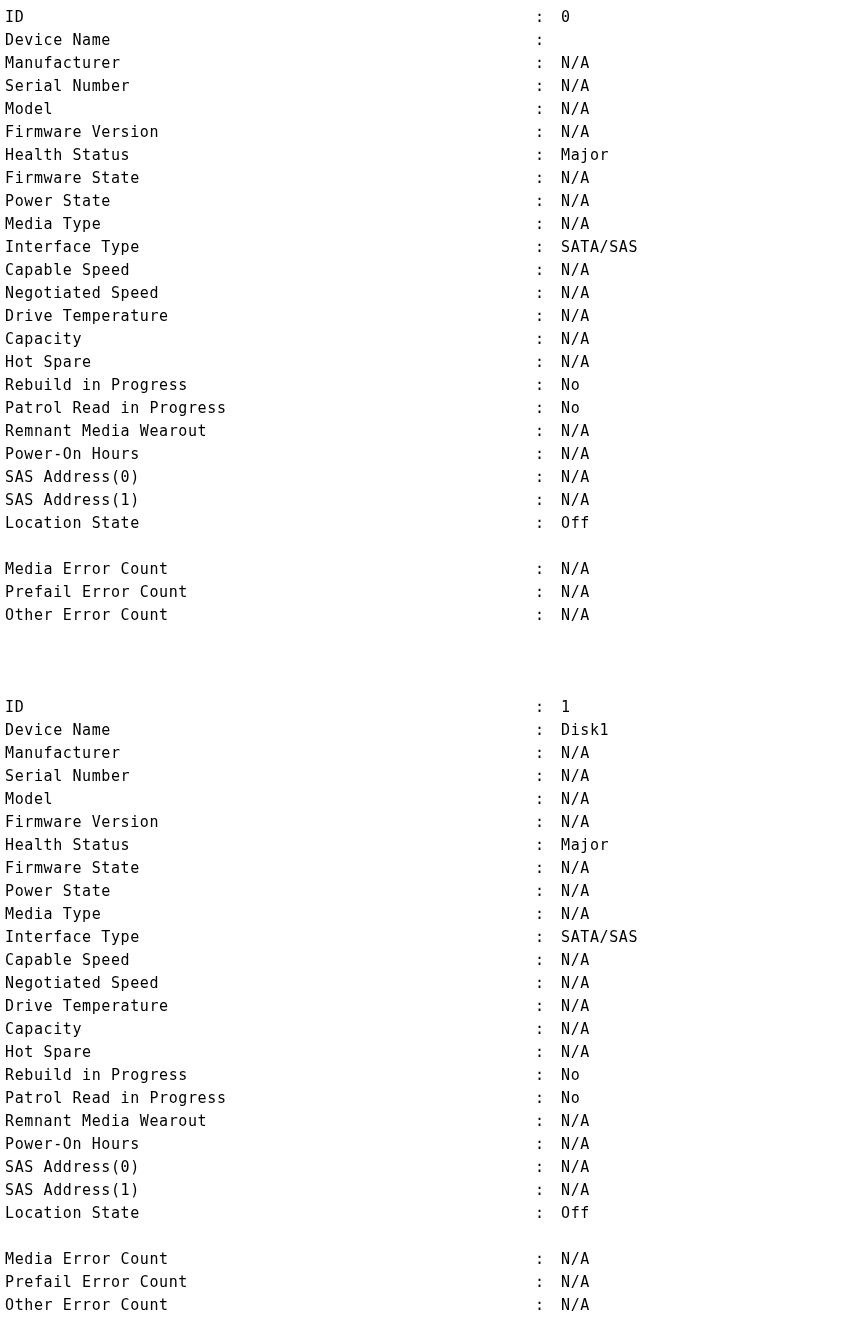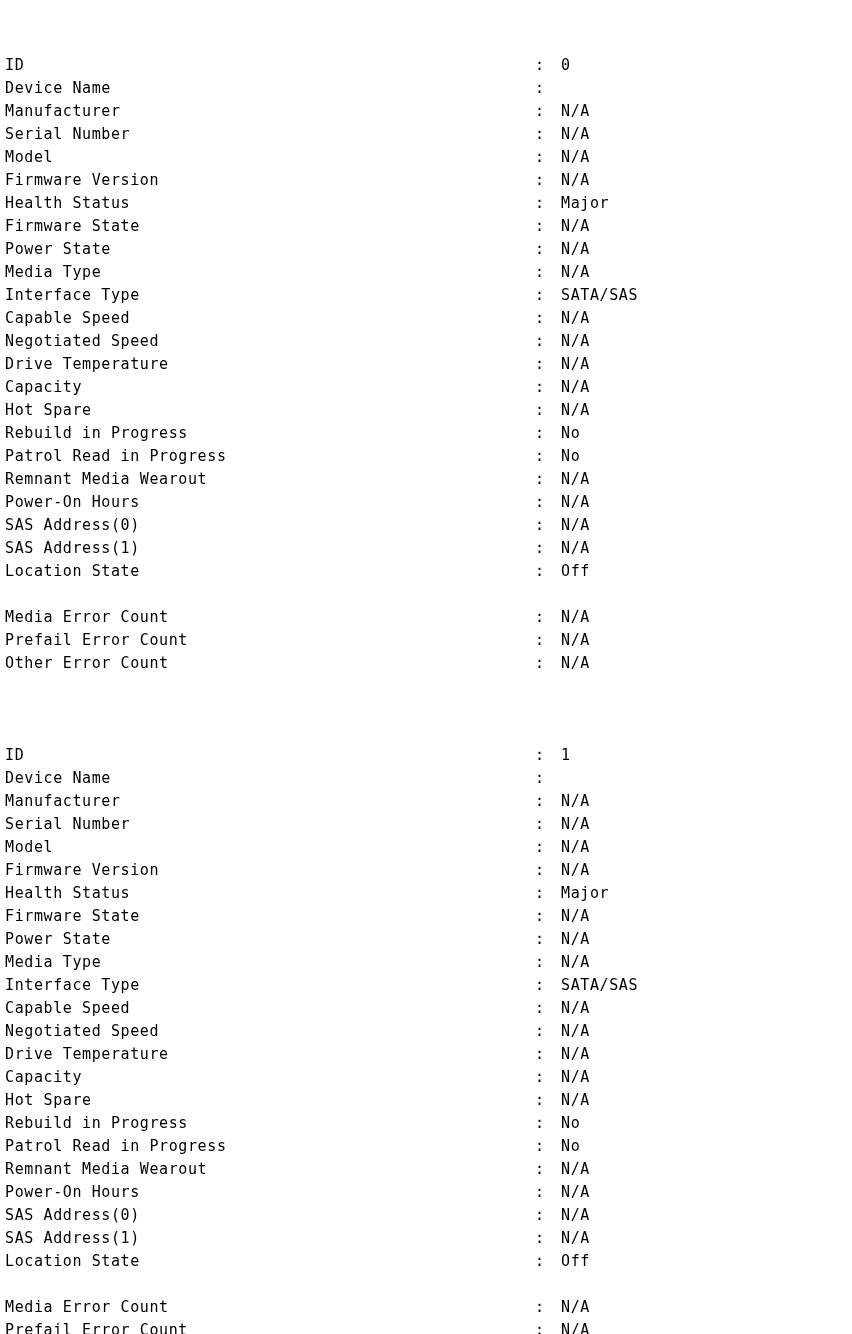--- a/index.html
+++ b/index.html
@@ -26,21 +26,20 @@
     display: flex;
     align-items: baseline;
     height: 23px;
     line-height: 23px;
     white-space: pre;
   }
   .label {
     width: 530px;
     flex: 0 0 530px;
     letter-spacing: 0.6px;
-    margin-top: 48px;
   }
   .colon {
     width: 26px;
     flex: 0 0 26px;
   }
   .value {
     flex: 1 1 auto;
     letter-spacing: 0.6px;
   }
   .spacer-sm {
@@ -80,21 +79,21 @@
         <div class="row"><span class="label">SAS Address(1)</span><span class="colon">:</span><span class="value">N/A</span></div>
         <div class="row"><span class="label">Location State</span><span class="colon">:</span><span class="value">Off</span></div>
         <div class="spacer-sm"></div>
         <div class="row"><span class="label">Media Error Count</span><span class="colon">:</span><span class="value">N/A</span></div>
         <div class="row"><span class="label">Prefail Error Count</span><span class="colon">:</span><span class="value">N/A</span></div>
         <div class="row"><span class="label">Other Error Count</span><span class="colon">:</span><span class="value">N/A</span></div>
         <div class="spacer-lg"></div>
       </div>
       <div class="block">
         <div class="row"><span class="label">ID</span><span class="colon">:</span><span class="value">1</span></div>
-        <div class="row"><span class="label">Device Name</span><span class="colon">:</span></div>
+        <div class="row"><span class="label">Device Name</span><span class="colon">:</span><span class="value">Disk1</span></div>
         <div class="row"><span class="label">Manufacturer</span><span class="colon">:</span><span class="value">N/A</span></div>
         <div class="row"><span class="label">Serial Number</span><span class="colon">:</span><span class="value">N/A</span></div>
         <div class="row"><span class="label">Model</span><span class="colon">:</span><span class="value">N/A</span></div>
         <div class="row"><span class="label">Firmware Version</span><span class="colon">:</span><span class="value">N/A</span></div>
         <div class="row"><span class="label">Health Status</span><span class="colon">:</span><span class="value">Major</span></div>
         <div class="row"><span class="label">Firmware State</span><span class="colon">:</span><span class="value">N/A</span></div>
         <div class="row"><span class="label">Power State</span><span class="colon">:</span><span class="value">N/A</span></div>
         <div class="row"><span class="label">Media Type</span><span class="colon">:</span><span class="value">N/A</span></div>
         <div class="row"><span class="label">Interface Type</span><span class="colon">:</span><span class="value">SATA/SAS</span></div>
         <div class="row"><span class="label">Capable Speed</span><span class="colon">:</span><span class="value">N/A</span></div>

